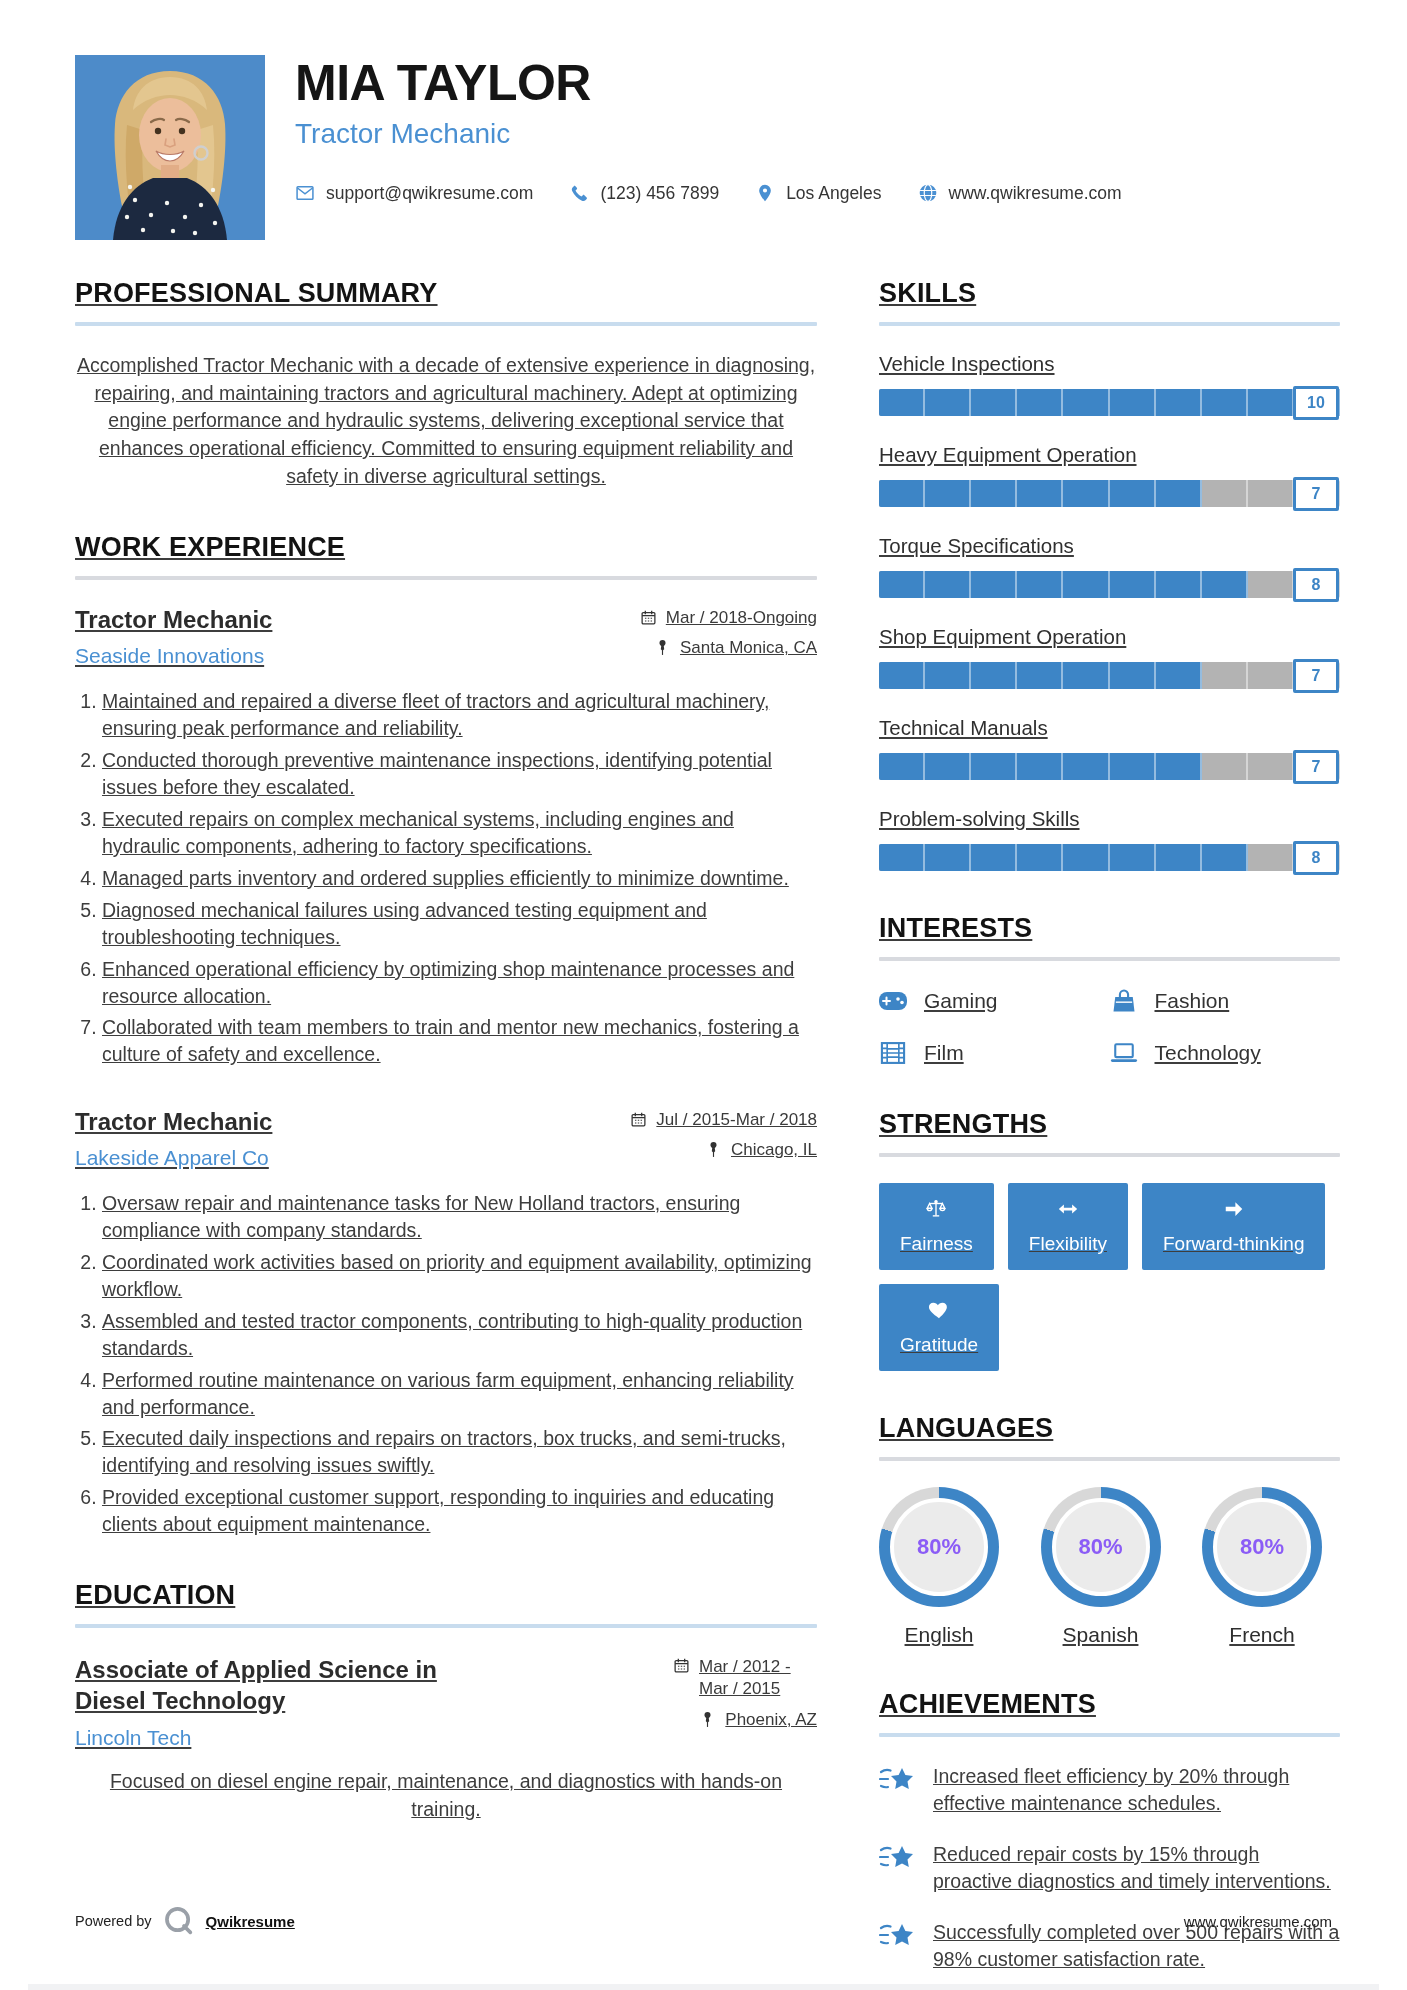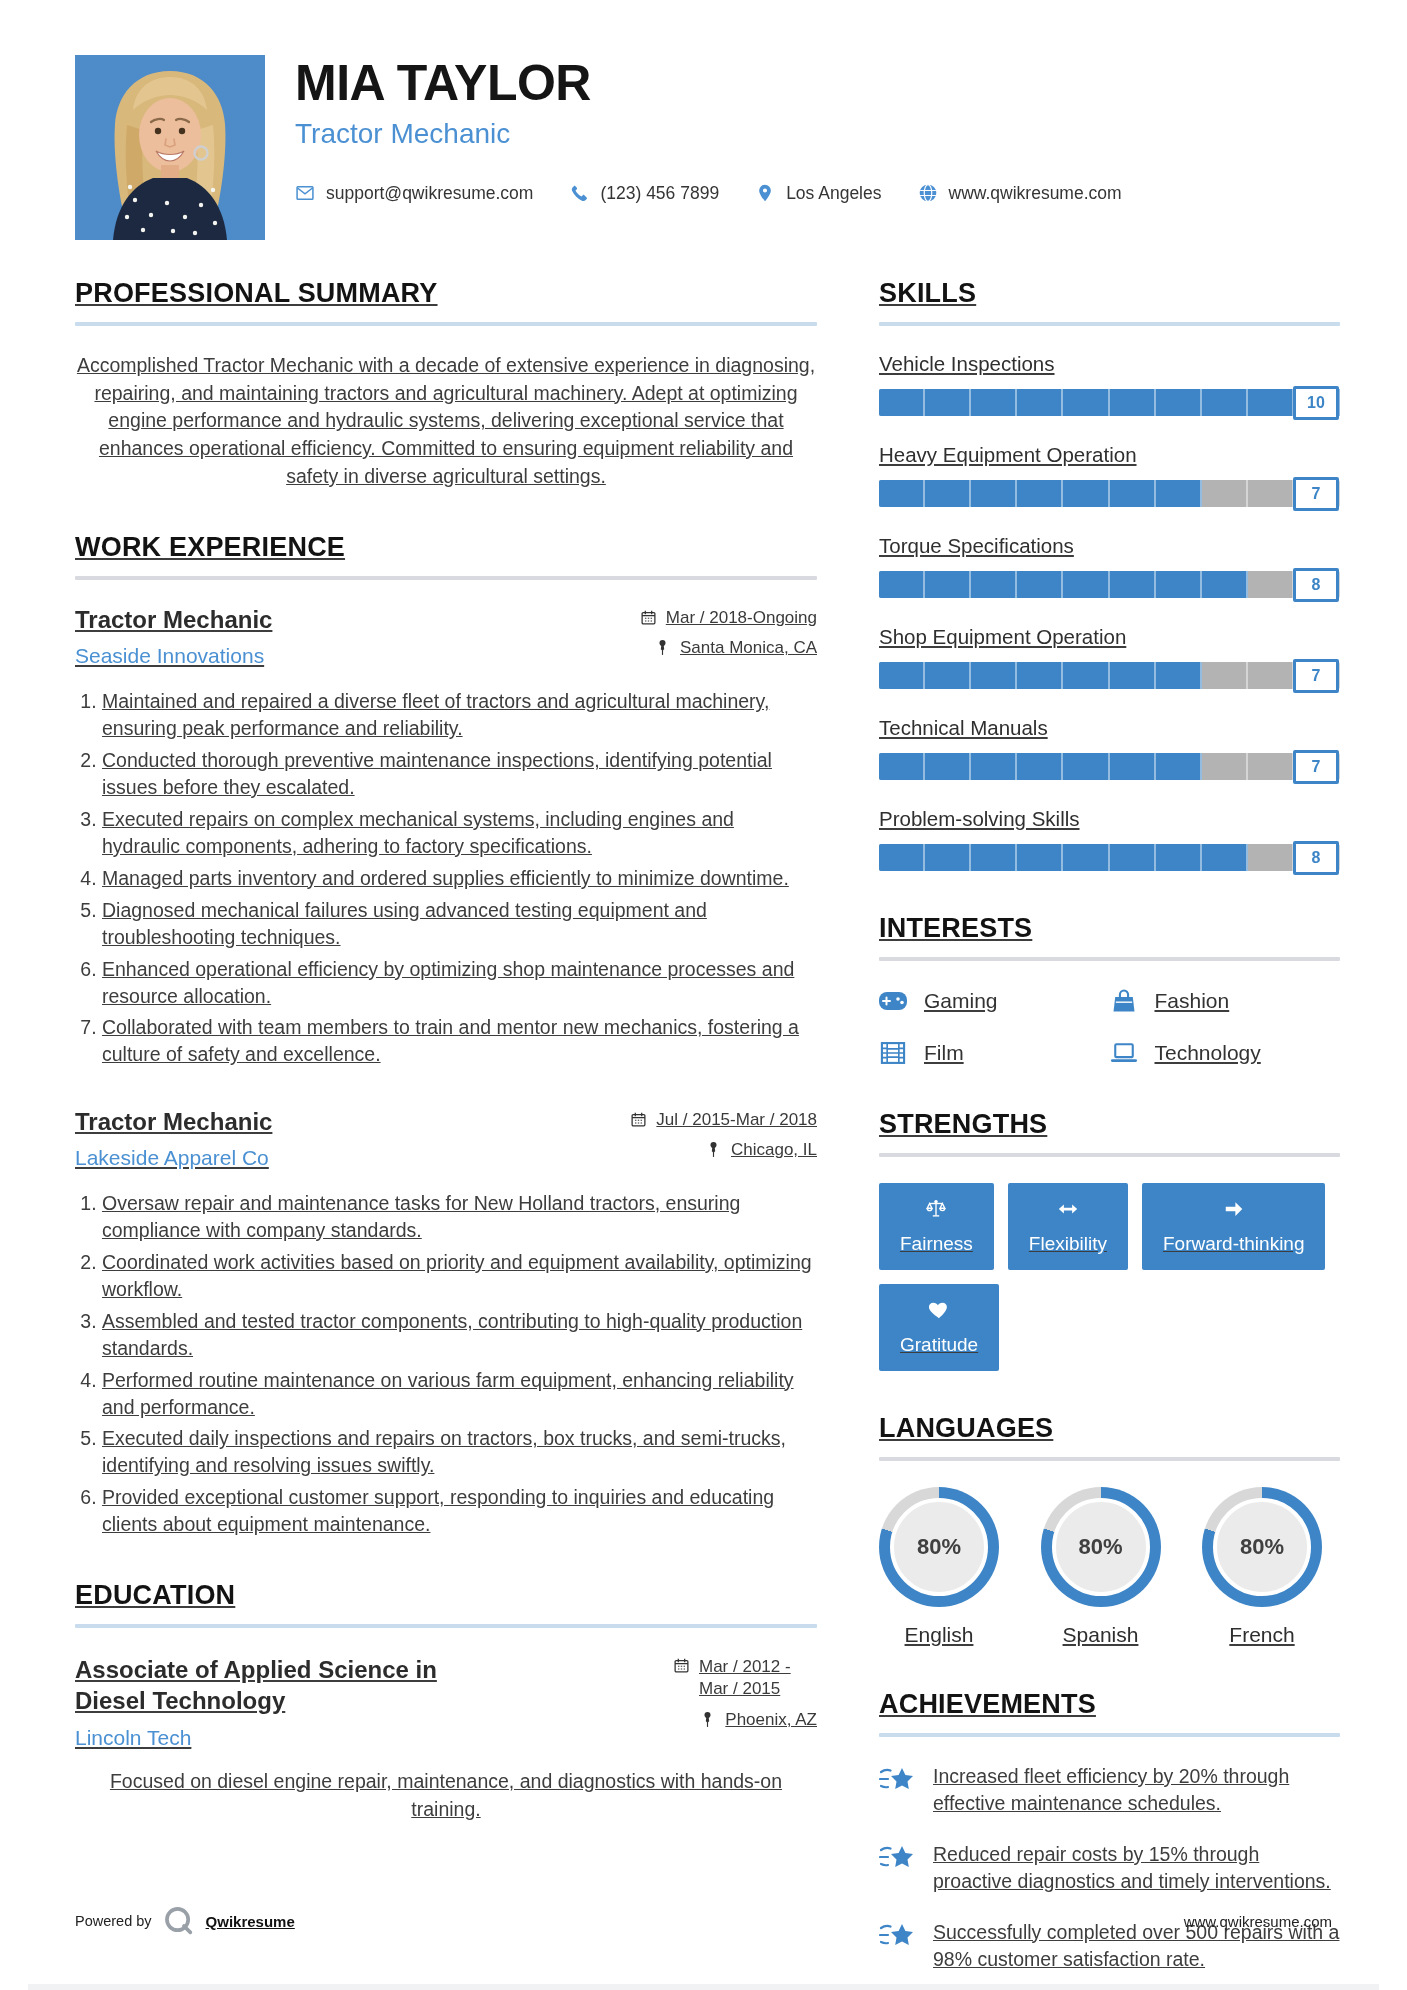--- a/index.html
+++ b/index.html
@@ -77,21 +77,21 @@
     font-family:"Liberation Sans", sans-serif;flex-direction:column; }
   .strength-icon { width:22px; height:22px; color:#fff; flex-shrink:0; }
   .strength-icon svg { width:100%; height:100%; display:block; }
 
   
   .langs { display:flex; justify-content:space-between; padding-right:18px; }
   .lang { text-align:center; }
   .donut { position:relative; width:120px; height:120px; border-radius:50%; margin:0 auto; }
   .donut-hole { position:absolute; inset:11px; border-radius:50%; border:4px solid #fff;
     background:#ebebeb; display:flex; align-items:center; justify-content:center; }
-  .donut-label { font-size:22px; font-weight:700; color:#404040; }
+  .donut-label { font-size:22px; font-weight:700; color:#8b5cf6; }
   .lang-name { font-size:21px; color:#2e2e2e; margin-top:16px; }
 
   
   .achievement { display:flex; align-items:flex-start; gap:18px; margin-bottom:24px; }
   .ach-icon { width:36px; height:32px; flex-shrink:0; margin-top:2px; }
   .ach-icon svg { width:100%; height:100%; display:block; }
   .ach-text { font-size:19.5px; line-height:1.38; color:#3d3d3d; }
 
   
   .footer { position:absolute; left:47px; right:47px; bottom:52px;

